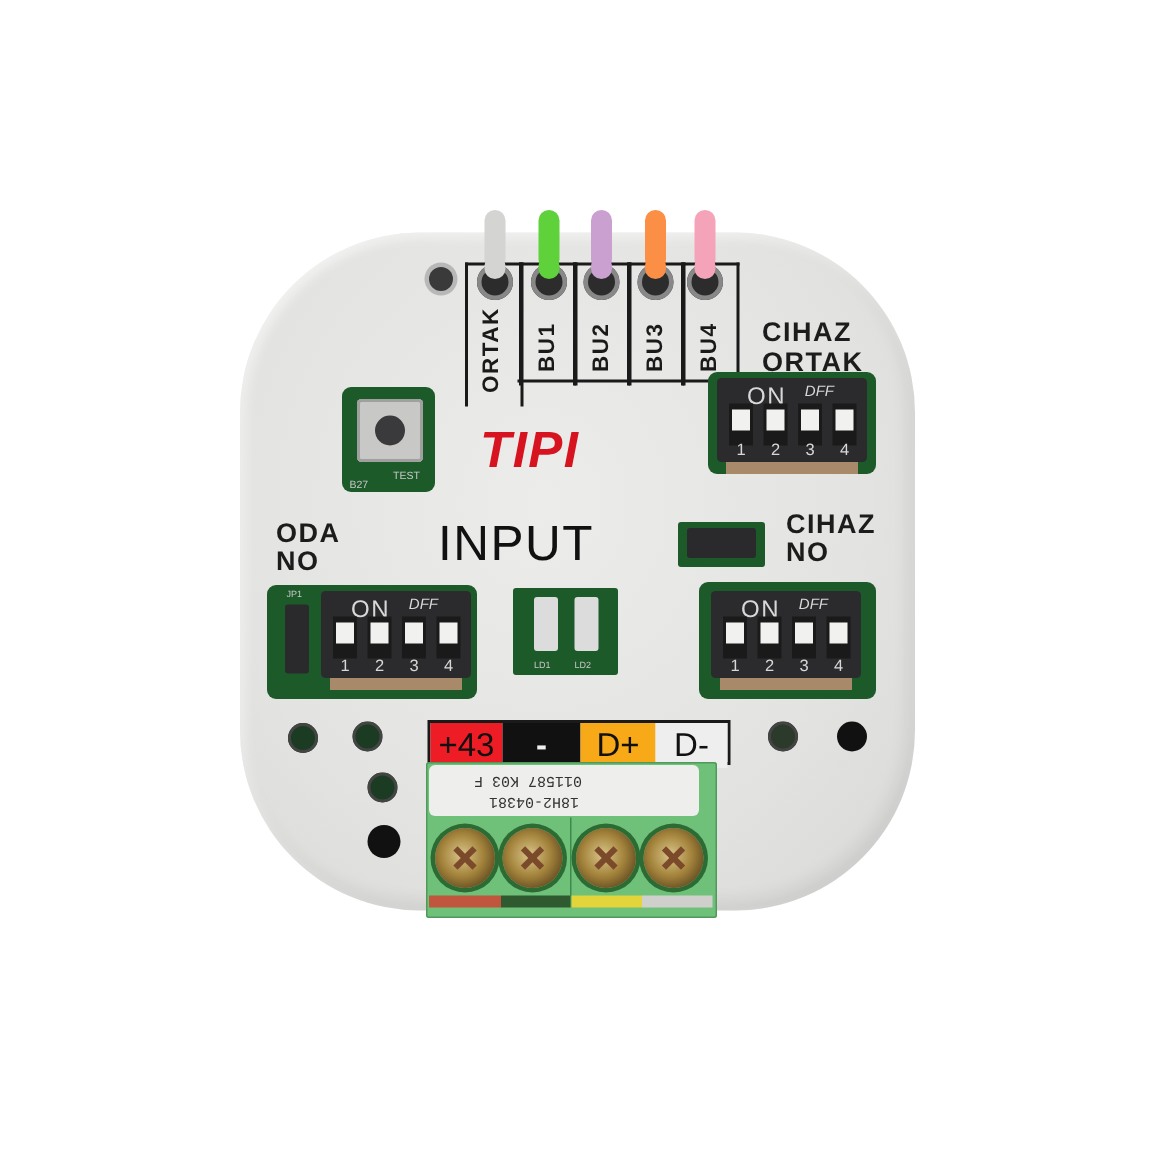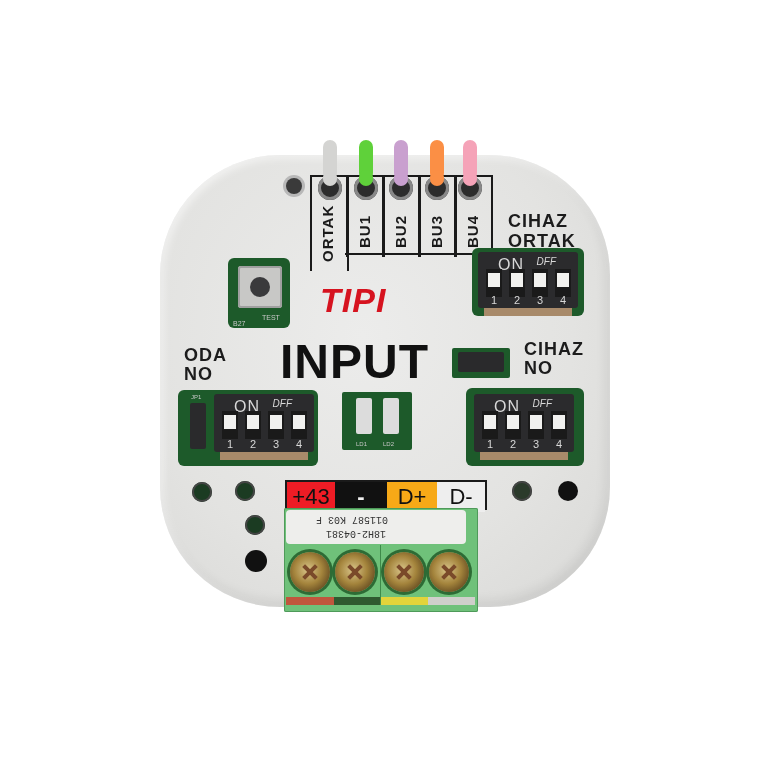--- a/index.html
+++ b/index.html
@@ -104,21 +104,21 @@
   <span class="num" style="left:8px;">1</span>
   <span class="num" style="left:31px;">2</span>
   <span class="num" style="left:54px;">3</span>
   <span class="num" style="left:77px;">4</span>
 </div>
 <div class="abs pins" style="left:484px;top:308px;width:88px;"></div>
 
 <div class="abs label-bold" style="left:184px;top:346px;">ODA</div>
 <div class="abs label-bold" style="left:184px;top:365px;">NO</div>
 
-<div class="abs" style="left:280px;top:336px;font-size:48px;font-weight:bold;color:#111;letter-spacing:1px;line-height:52px;">INPUT</div>
+<div class="abs" style="left:292px;top:336px;font-size:33px;font-weight:normal;color:#111;letter-spacing:1px;line-height:52px;">INPUT</div>
 
 <div class="abs pcb" style="left:452px;top:348px;width:58px;height:30px;border-radius:2px;"></div>
 <div class="abs" style="left:458px;top:352px;width:46px;height:20px;background:#2a2a2c;border-radius:2px;"></div>
 
 <div class="abs label-bold" style="left:524px;top:340px;">CIHAZ</div>
 <div class="abs label-bold" style="left:524px;top:359px;">NO</div>
 
 <div class="abs pcb" style="left:178px;top:390px;width:140px;height:76px;"></div>
 <div class="abs" style="left:190px;top:403px;width:16px;height:46px;background:#2a2a2c;border-radius:2px;"></div>
 <div class="abs" style="left:191px;top:394px;font-size:6px;color:#c8c8c8;">JP1</div>

